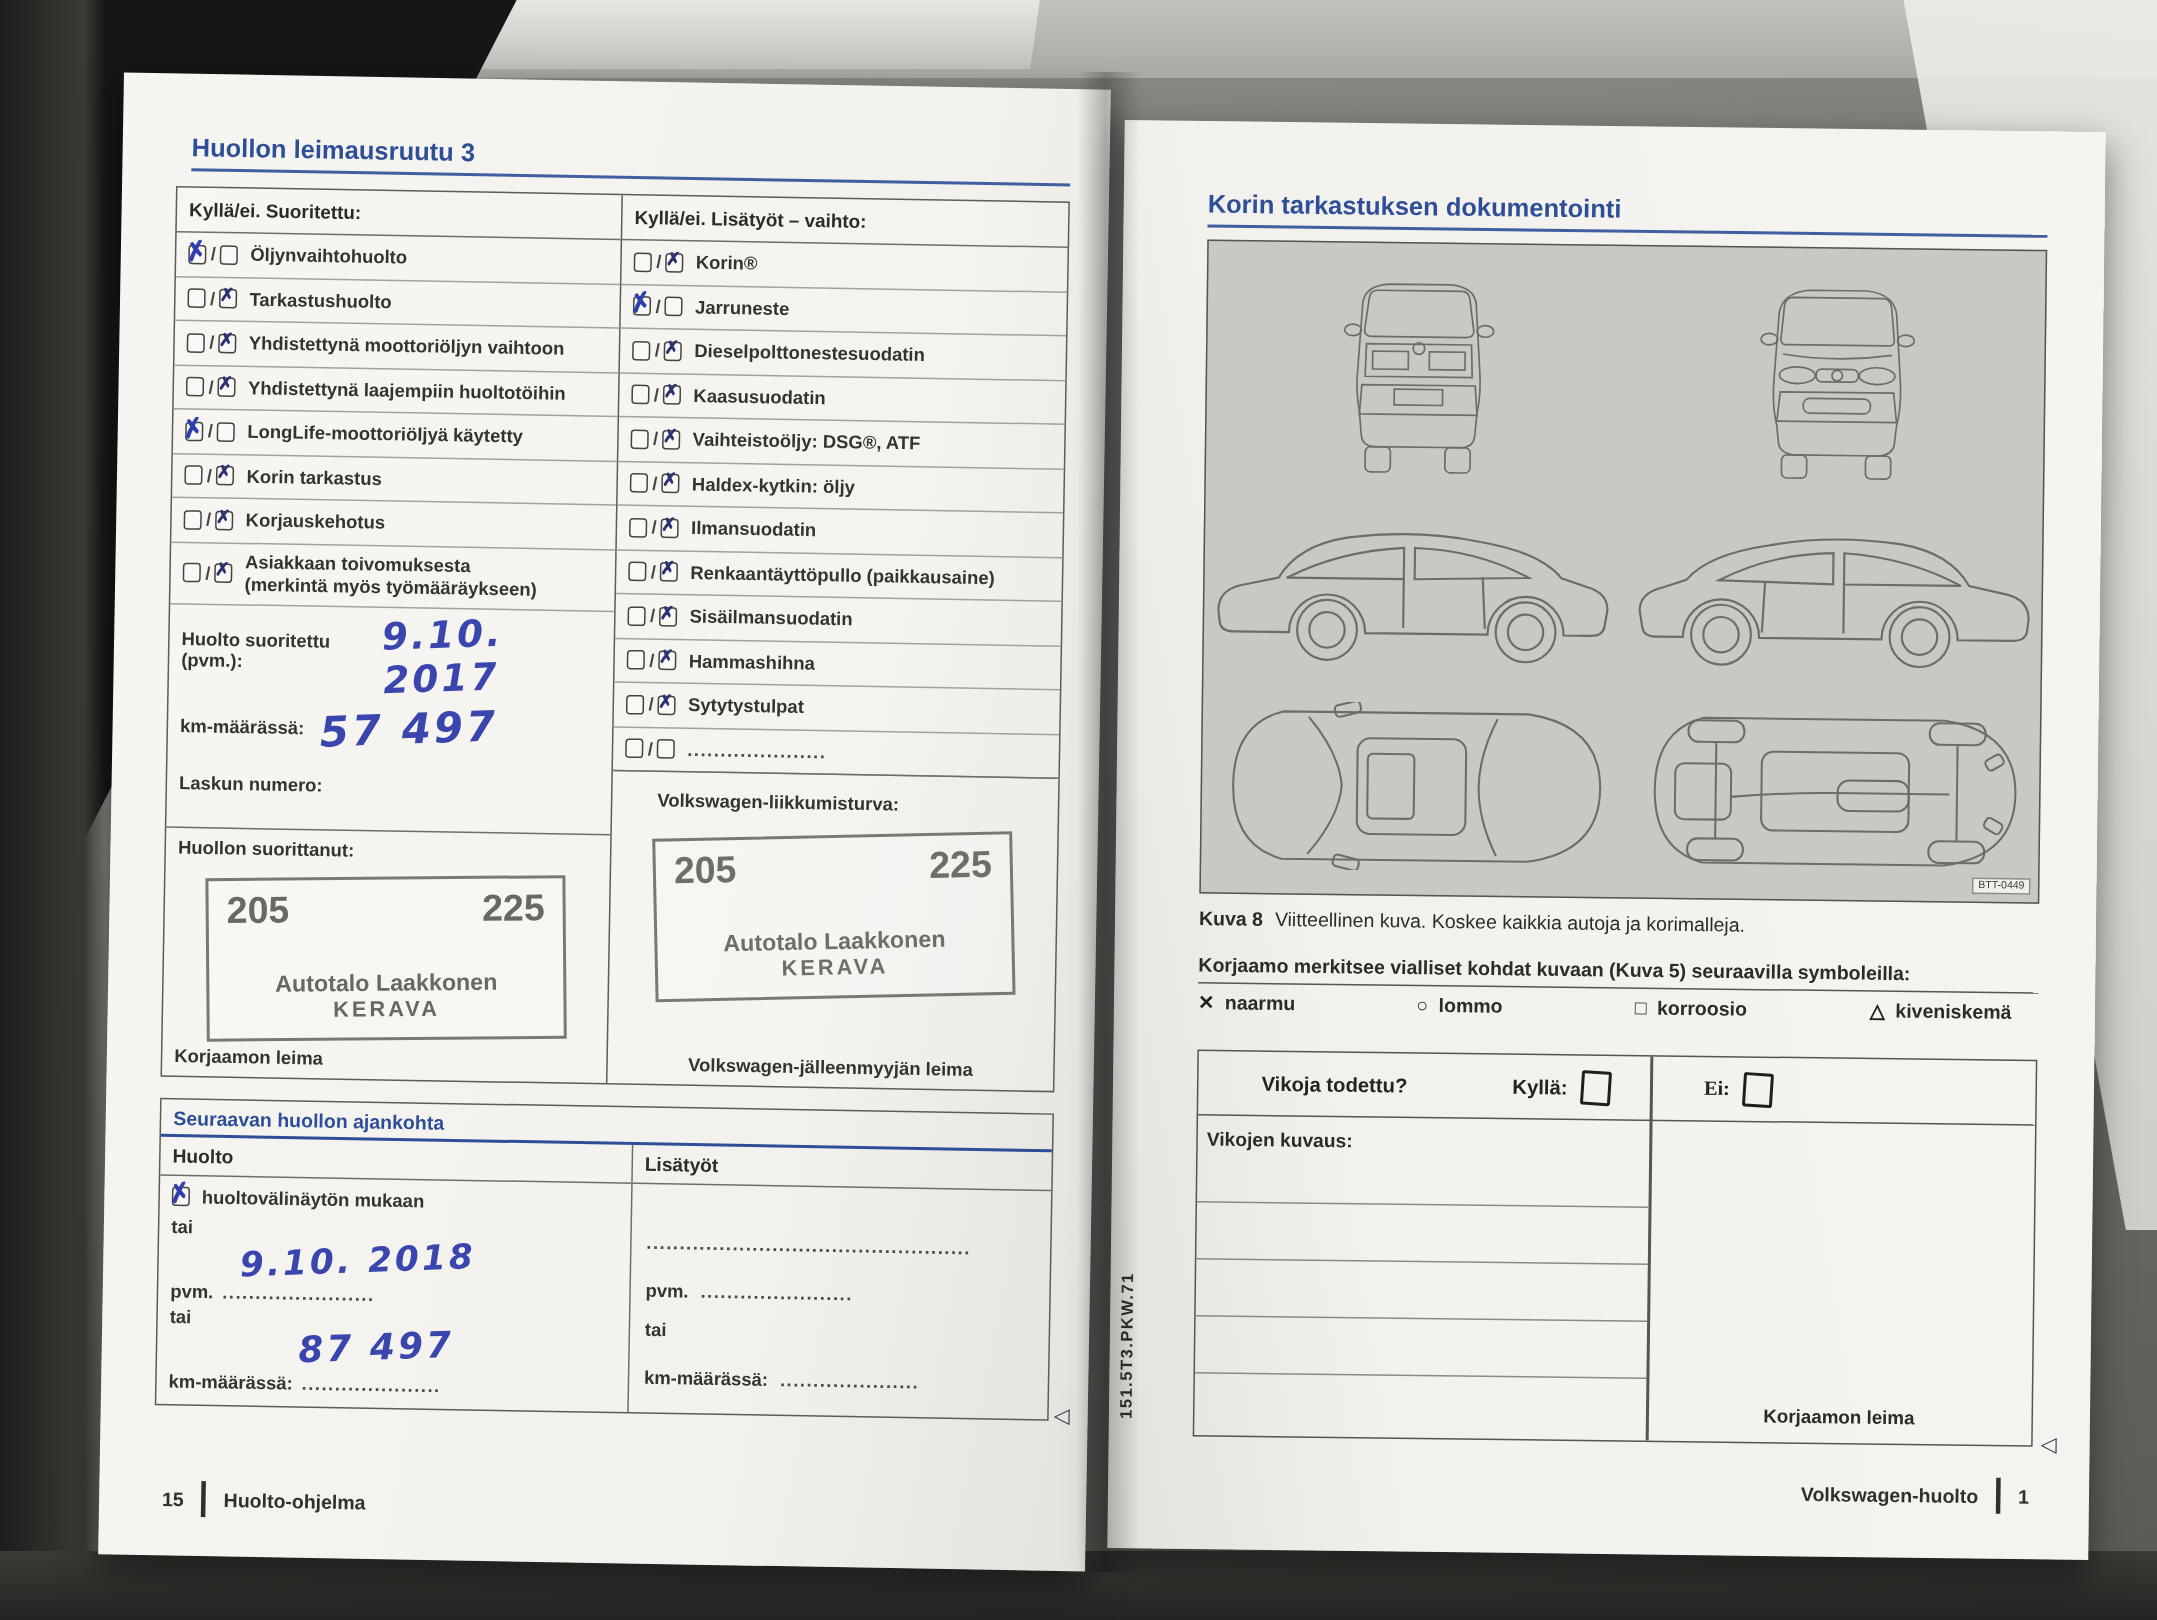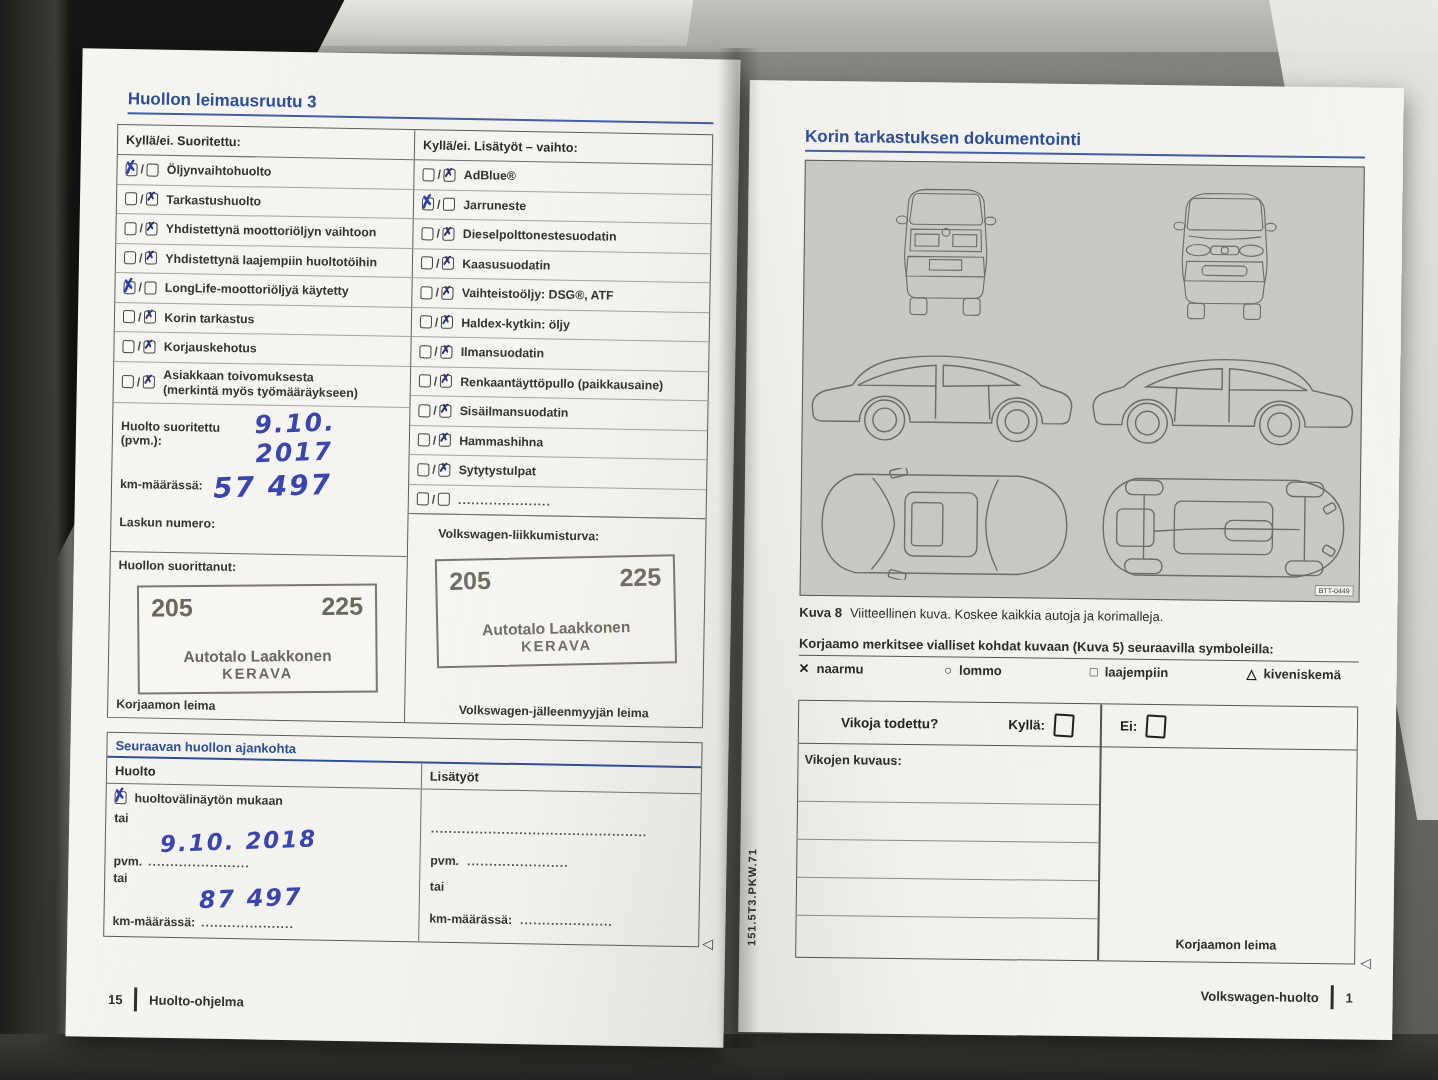--- a/index.html
+++ b/index.html
@@ -104,21 +104,21 @@
   .sym-row .it:nth-child(3){width:28%;}
   .sym-row .it:nth-child(4){width:20%;}
   .sym{font-weight:bold;color:#1f1f1b;}
   
   .dt{border:1.4px solid #56554e;height:256px;margin-top:24px;position:relative;}
   .dt-div{position:absolute;left:54%;top:0;bottom:0;width:1.3px;background:#56554e;}
   .dt-hdr{height:42px;border-bottom:1.3px solid #56554e;display:flex;align-items:center;
           font-weight:bold;font-size:13.5px;color:#232320;}
   .dt-hdr .q{margin-left:42px;}
   .dt-hdr .yl{margin-left:70px;}
-  .dt-hdr .nl{margin-left:46px;}
+  .dt-hdr .nl{margin-left:62px;font-family:Liberation Serif, serif;}
   .bbox{width:16px;height:19px;border:2.7px solid #1f1f1b;border-radius:2px;transform:rotate(3deg);
         margin-left:9px;flex:none;}
   .dt-desc{font-size:12.8px;font-weight:bold;color:#2c2c27;padding:8px 0 0 6px;}
   .dt-line{position:absolute;left:0;width:54%;height:1px;background:#8b8a82;}
   .dt-stampcap{position:absolute;left:54%;right:0;bottom:10px;text-align:center;
                font-size:12.5px;font-weight:bold;color:#2c2c27;}
   .side-code{position:absolute;left:6px;top:768px;font-size:11px;font-weight:bold;color:#2f2f2a;
              writing-mode:vertical-rl;transform:rotate(180deg);letter-spacing:1px;}
   .rp-foot{position:absolute;right:40px;bottom:30px;display:flex;align-items:center;gap:12px;
            font-weight:bold;font-size:13px;color:#30302b;}
@@ -240,21 +240,21 @@
 
         <div class="colR">
           <div class="hdr">Kyllä/ei. Lisätyöt – vaihto:</div>
 
           <div class="row">
             <span class="cbpair">
                 <span class="cb"></span>
                 <span class="sl">/</span>
                 <span class="cb ink-x2"></span>
               </span>
-            <span>AdBlue®</span>
+            <span>Korin®</span>
           </div>
           <div class="row">
             <span class="cbpair">
                 <span class="cb ink-x"></span>
                 <span class="sl">/</span>
                 <span class="cb"></span>
               </span>
             <span>Jarruneste</span>
           </div>
           <div class="row">
@@ -506,21 +506,21 @@
         <span class="it">
             <span class="sym">✕</span>
             <span>naarmu</span>
           </span>
         <span class="it">
             <span class="sym">○</span>
             <span>lommo</span>
           </span>
         <span class="it">
             <span class="sym">□</span>
-            <span>laajempiin</span>
+            <span>korroosio</span>
           </span>
         <span class="it">
             <span class="sym">△</span>
             <span>kiveniskemä</span>
           </span>
       </div>
 
       <div class="dt">
         <div class="dt-div"></div>
         <div class="dt-hdr">

